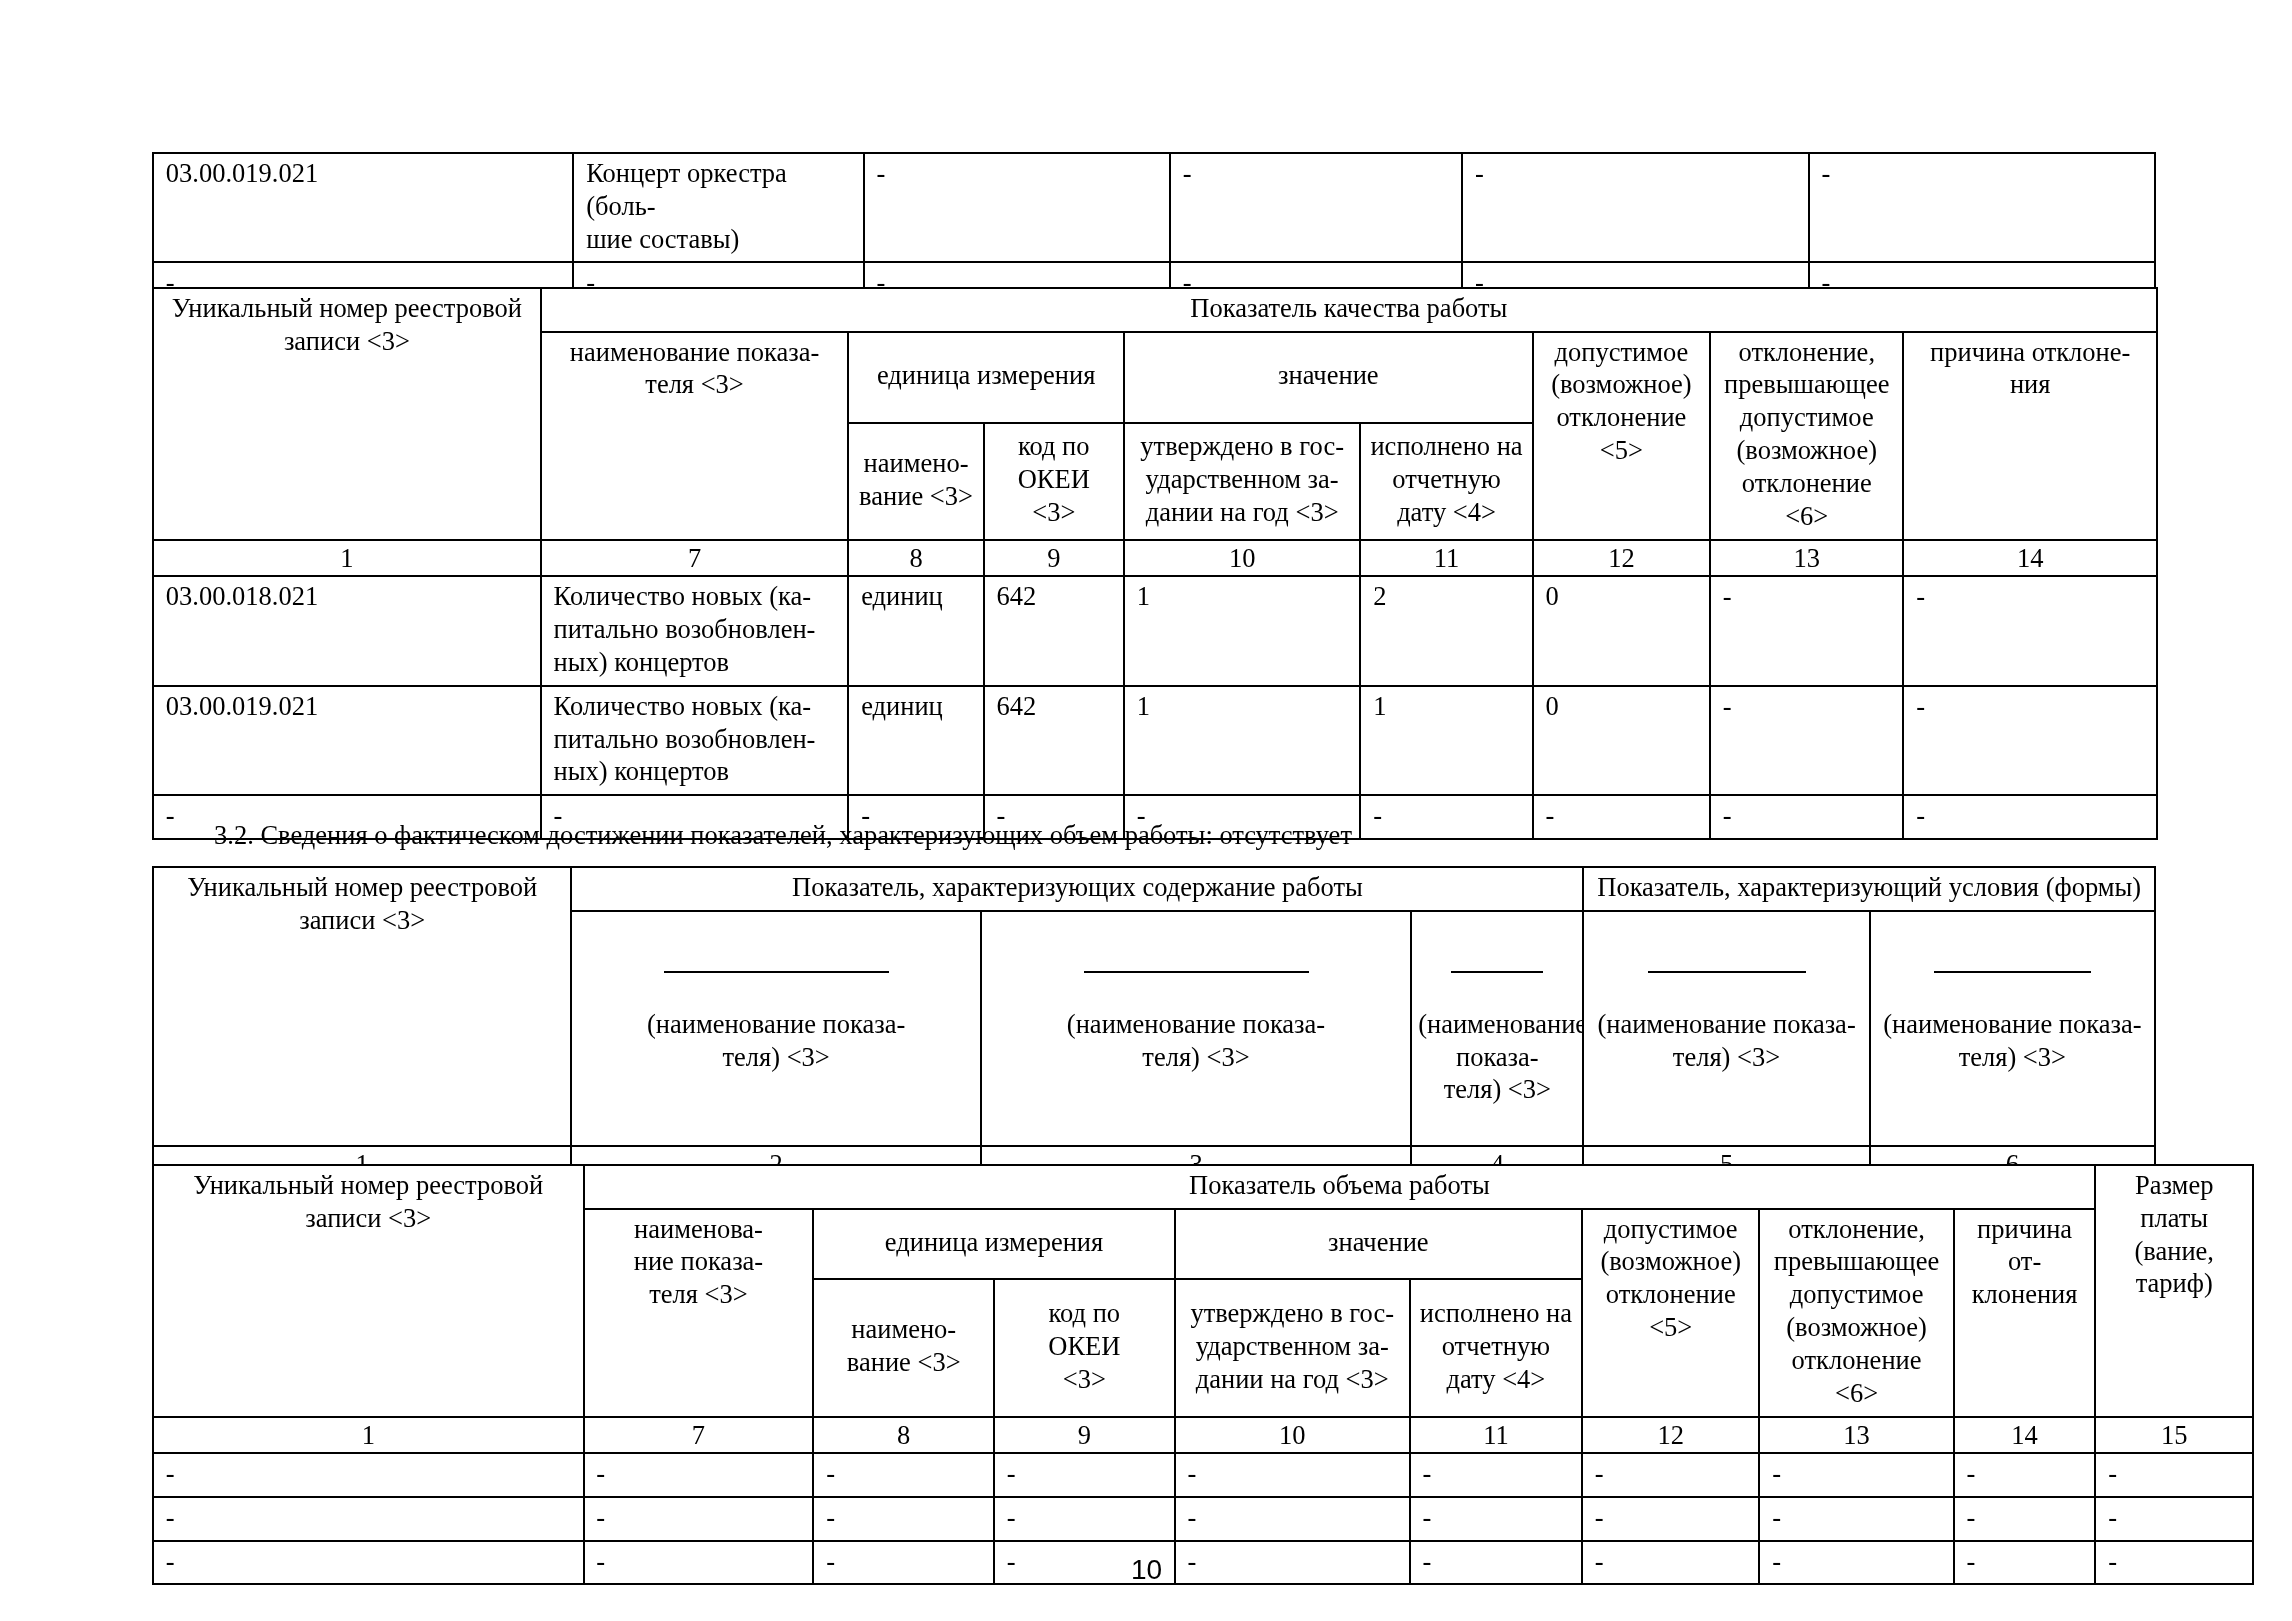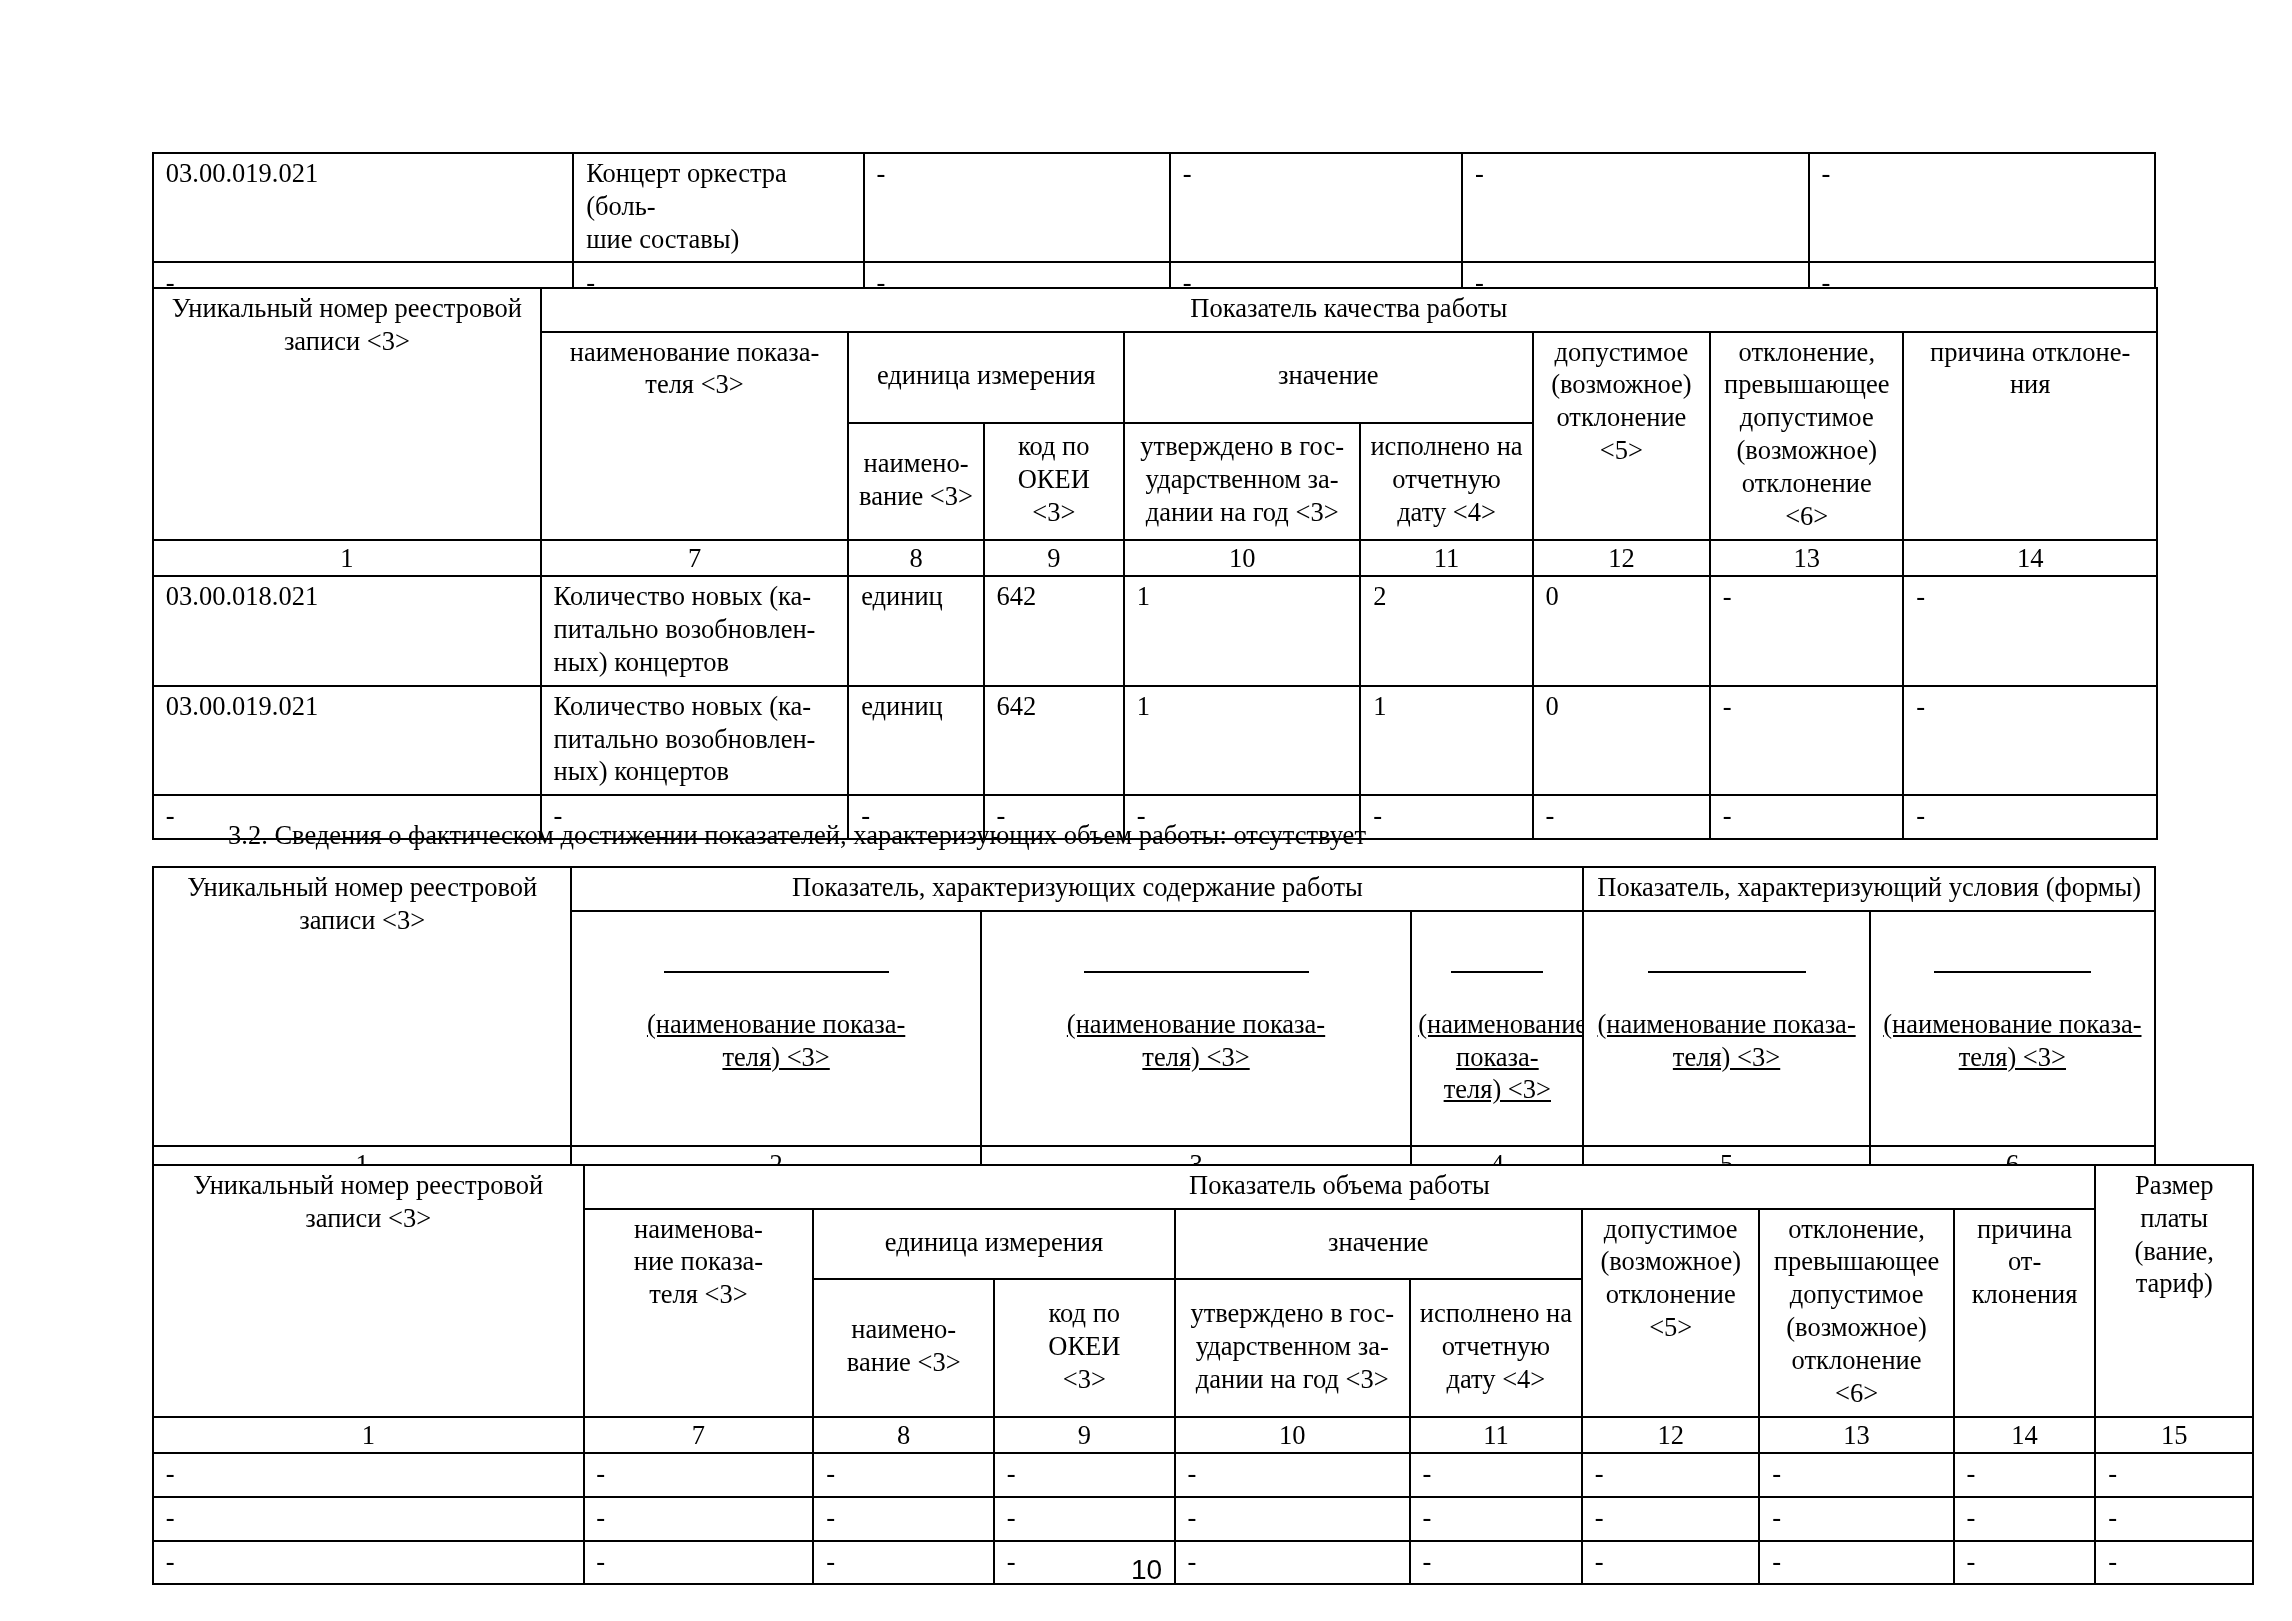--- a/index.html
+++ b/index.html
@@ -20,21 +20,21 @@
   .numcell{
     text-align:center;vertical-align:middle;height:31px;padding:1px 3.9px;
     border-top:2.9px solid #000;border-bottom:2.9px solid #000;
   }
   .gen td{height:31px;}
   .tallrow1 td{height:61px;}
   .fillline{
     width:58%;max-width:225px;margin:23.5px auto 2px auto;
     border-top:2px solid #000;height:0;
   }
-  .caption-cell{vertical-align:top;text-decoration:underline;}
+  .caption-cell{vertical-align:top;}
   .caption-text{text-align:center;}
   .heading{position:absolute;white-space:nowrap;}
   .footer-pagenum{
     position:absolute;left:0;width:2293px;text-align:center;
     font-family:"Liberation Sans",sans-serif;font-size:28px;
   }
 </style>
 </head>
 <body>
 
@@ -167,21 +167,21 @@
           <td>-</td>
           <td>-</td>
           <td>-</td>
           <td>-</td>
           <td>-</td>
           <td>-</td>
         </tr>
       </tbody>
   </table>
 
-  <div class="heading" style="left:228px;top:819px;">3.2. Сведения о фактическом достижении показателей, характеризующих объем работы: отсутствует</div>
+  <div class="heading" style="left:214px;top:819px;">3.2. Сведения о фактическом достижении показателей, характеризующих объем работы: отсутствует</div>
 
   <table style="left:152px;top:866px;width:2004px;">
     <colgroup>
       <col style="width:20.9%">
         <col style="width:20.45%">
         <col style="width:21.5%">
       <col style="width:8.6%">
         <col style="width:14.3%">
         <col style="width:14.25%">
     </colgroup>

